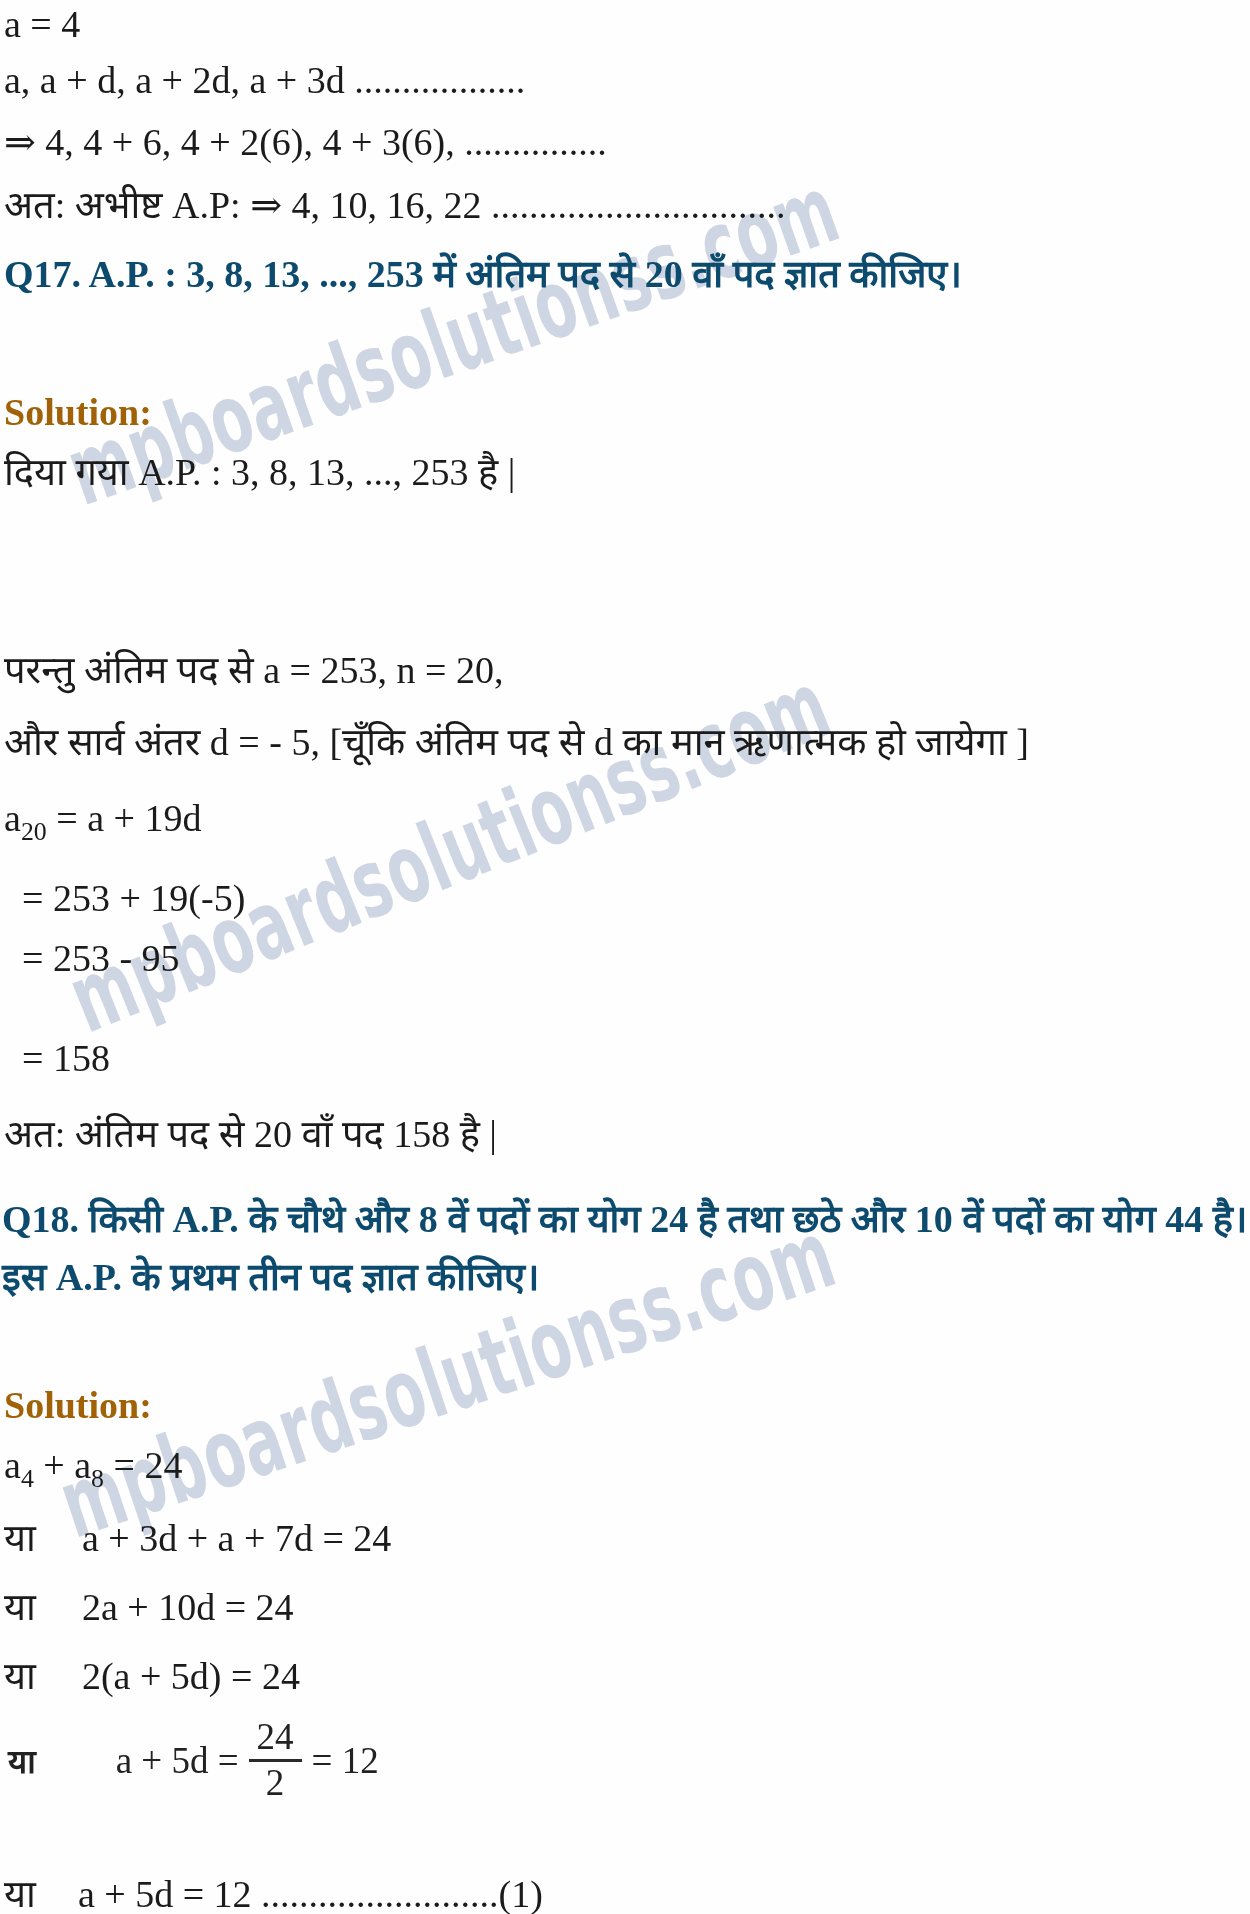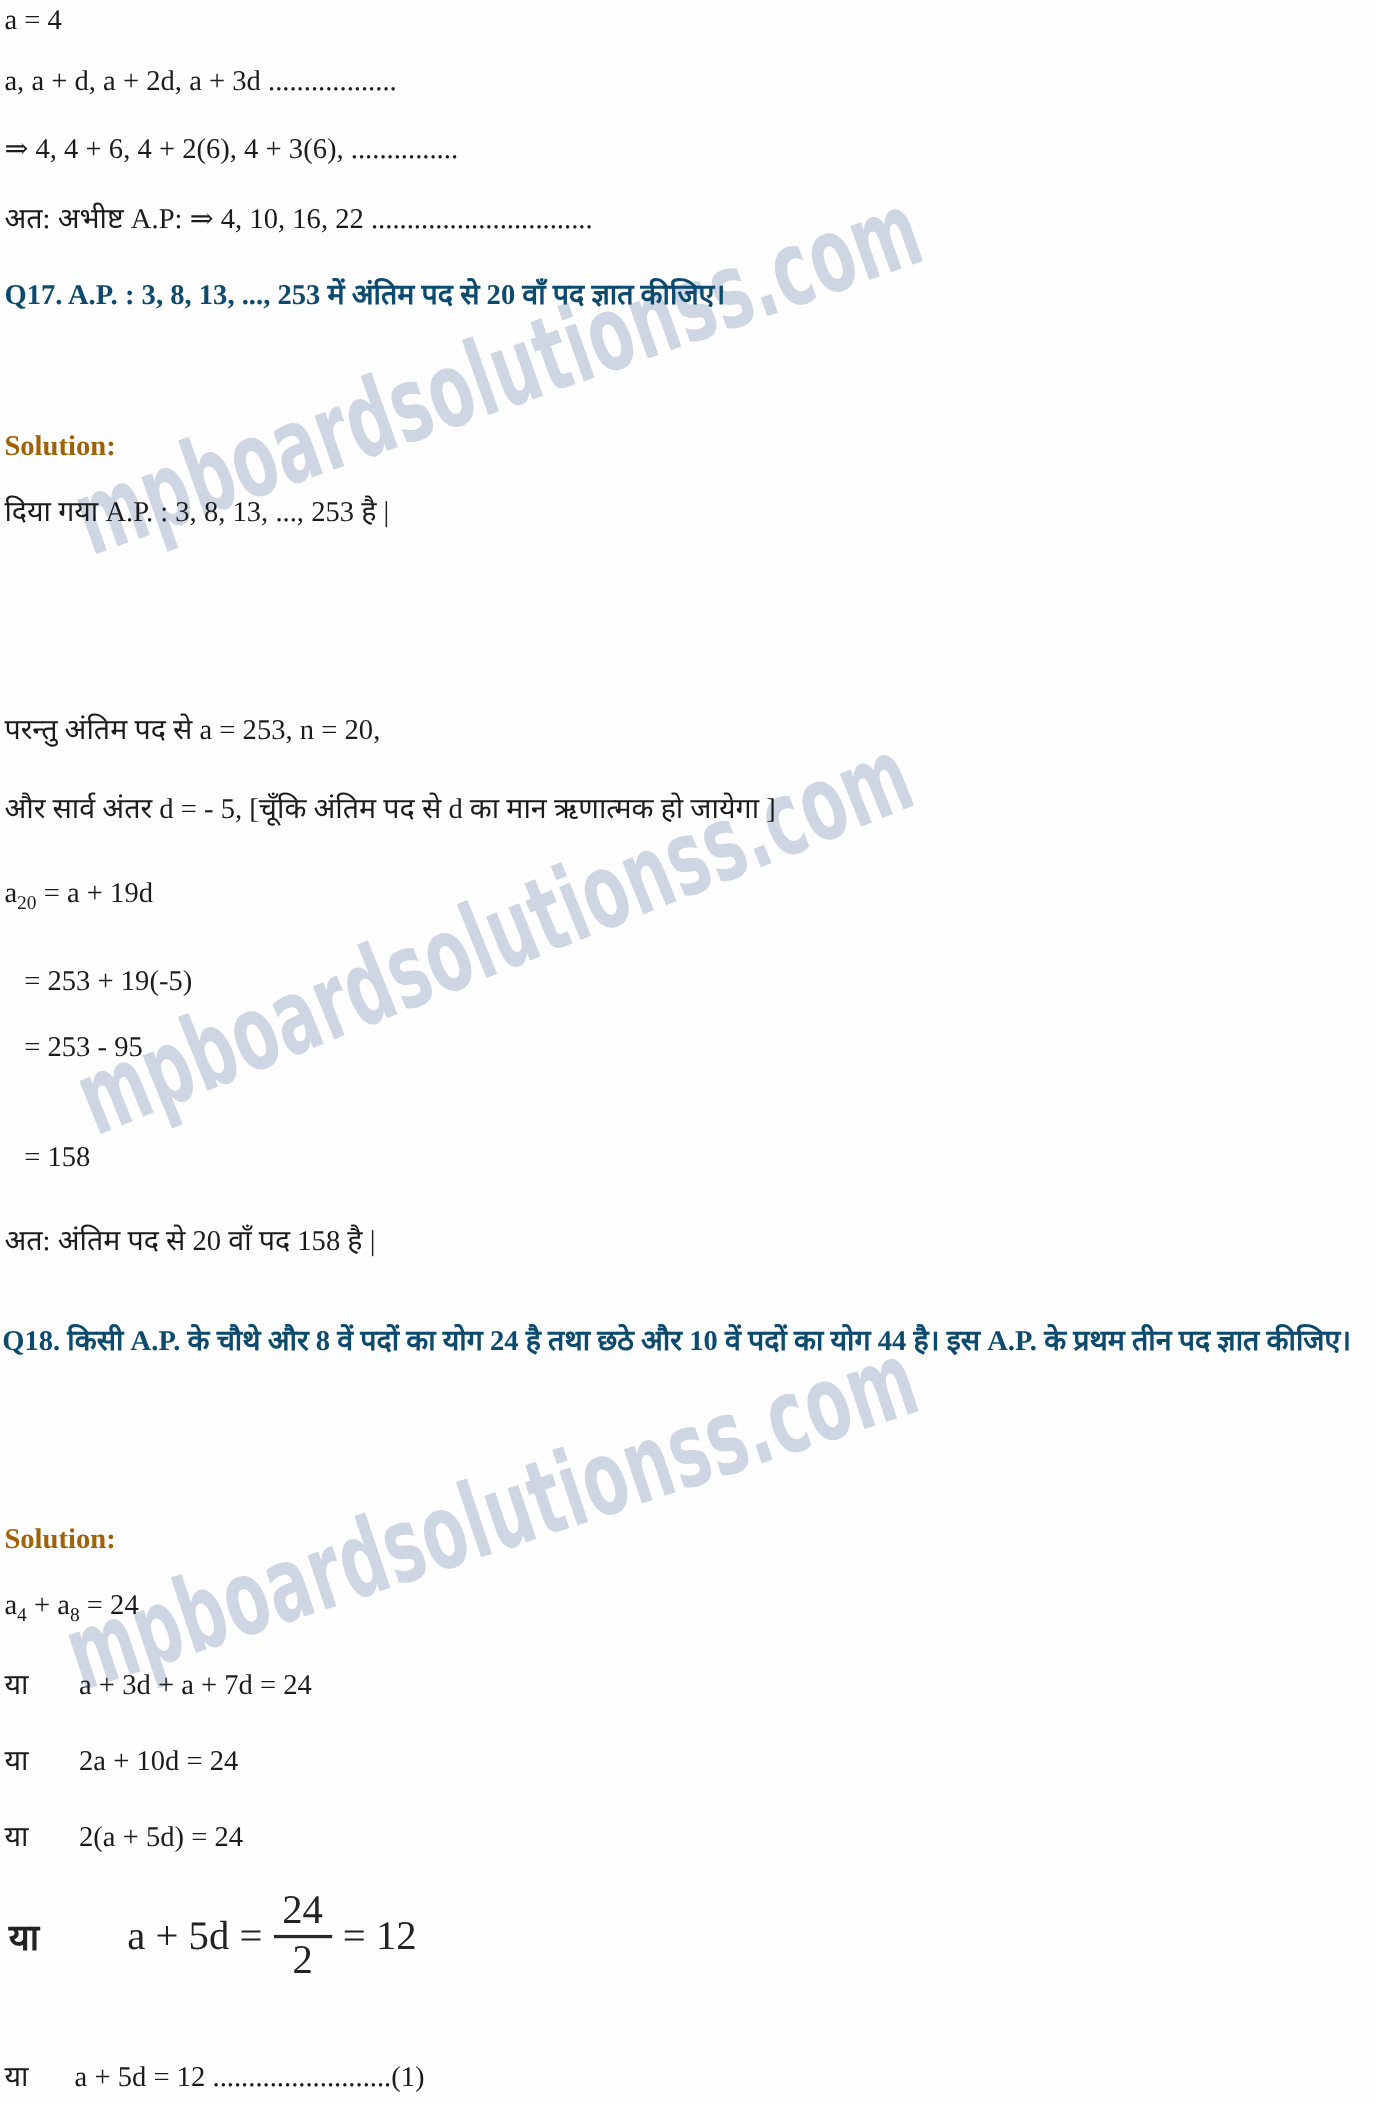--- a/index.html
+++ b/index.html
@@ -6,21 +6,21 @@
   .page{
     position:relative;
     width:1250px;height:1914px;
     background:#fefefef2;
     font-family:"Liberation Serif","DejaVu Serif",serif;
     color:#1b1b1b;
     overflow:hidden;
   }
   .line{
     position:absolute;left:4px;
-    font-size:26px;line-height:1.2;
+    font-size:38px;line-height:1.2;
     white-space:nowrap;z-index:2;
   }
   .indent1{left:22px;}
   .heading{font-weight:bold;color:#0c4a6e;}
   .q18head{
     white-space:normal;width:1248px;left:2px;
     line-height:58px;
   }
   .solution{color:#a16207;font-weight:bold;}
   .yaline{display:flex;align-items:baseline;}

